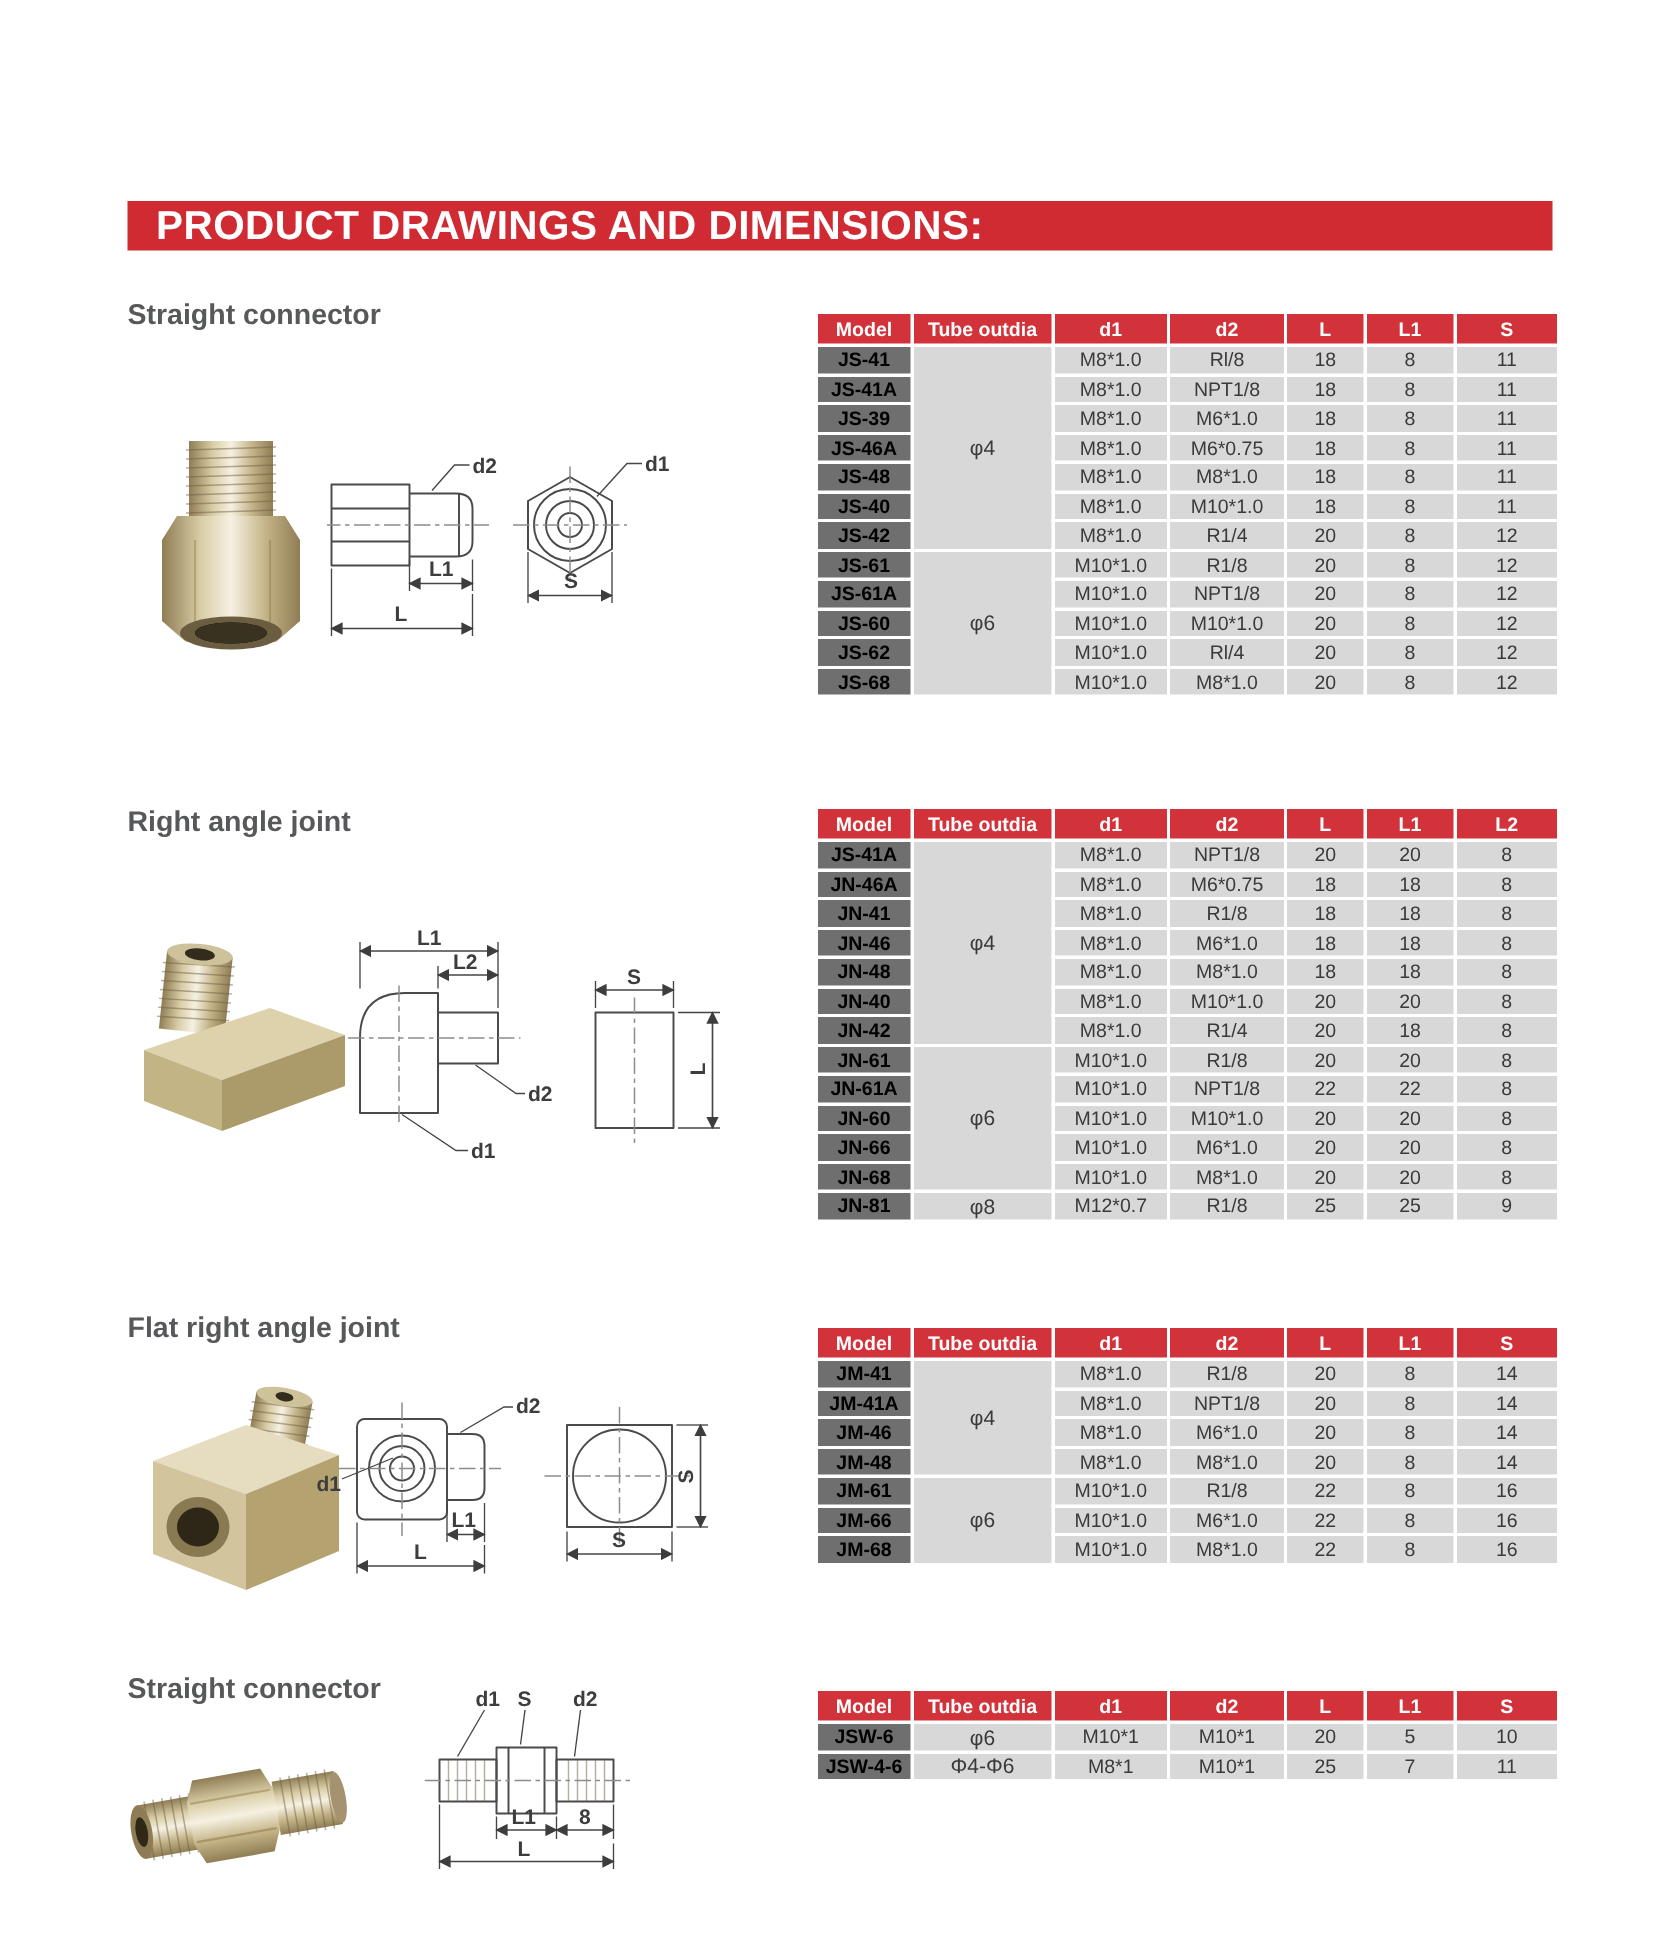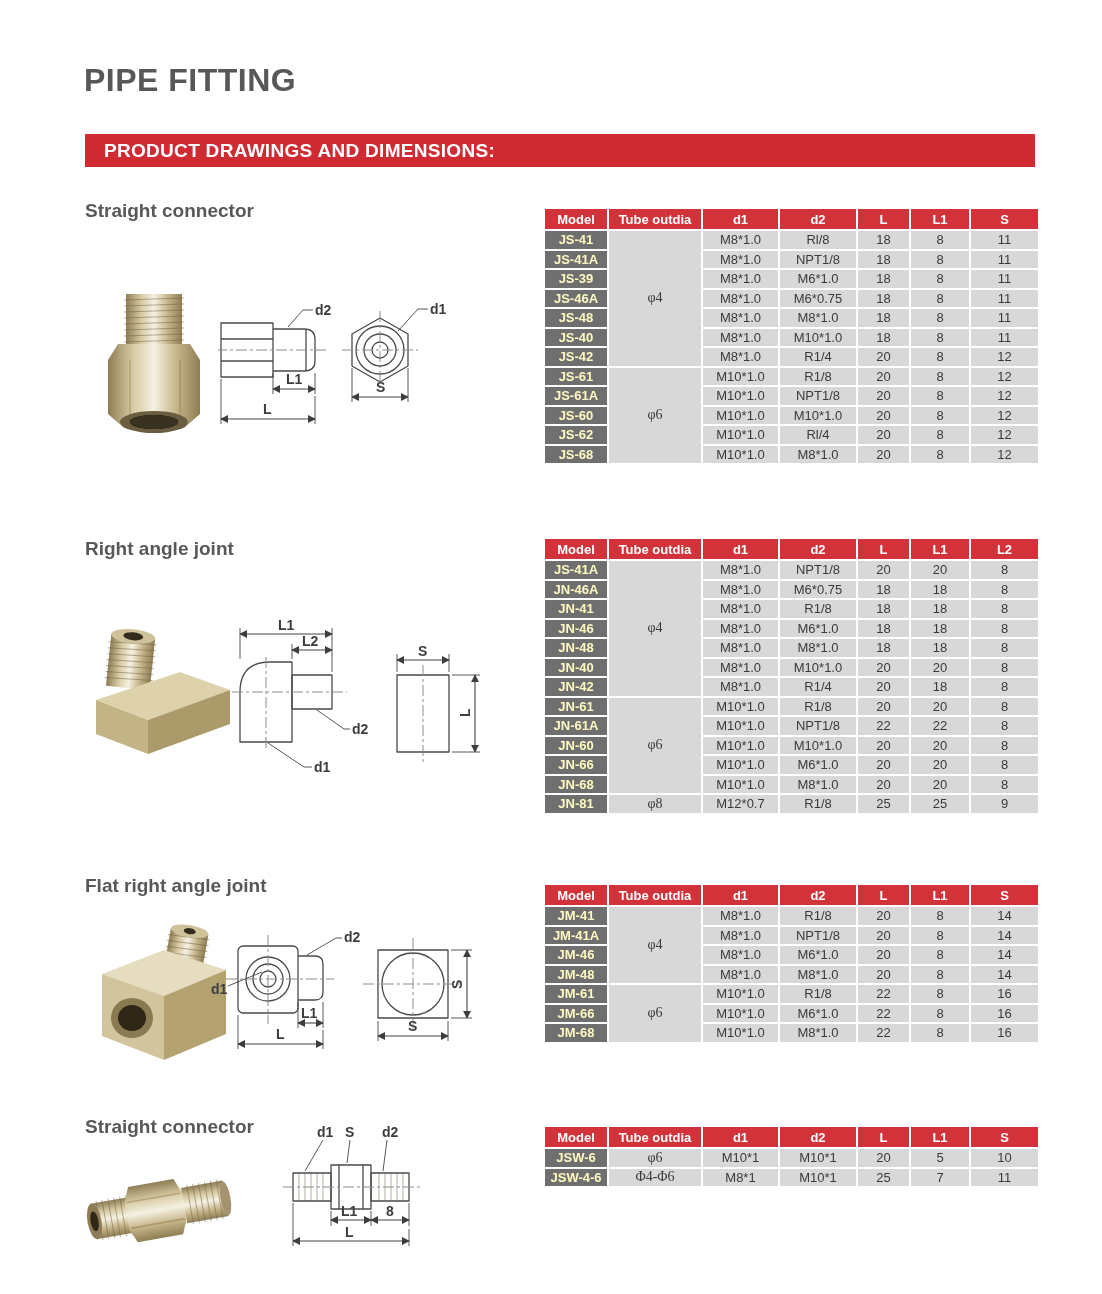--- a/index.html
+++ b/index.html
@@ -6,31 +6,31 @@
     --red:#D02A33; --thred:#D2333B; --model:#6F6F6F; --cell:#D8D8D8; --heading:#57585A;
   }
   html,body{margin:0;padding:0;background:#fff;}
   body{width:1102px;height:1294px;position:relative;overflow:hidden;
        font-family:"Liberation Sans",sans-serif;}
   .page{position:absolute;inset:0;background:#fff;}
   .title{position:absolute;left:84px;top:62px;margin:0;font-size:32px;font-weight:bold;
          color:var(--heading);letter-spacing:.5px;}
   .banner{position:absolute;left:85px;top:134px;width:950px;height:33px;background:var(--red);}
   .banner span{display:block;line-height:33px;padding-left:19px;color:#fff;
-               font-size:19px;font-weight:bold;letter-spacing:.3px;}
+               font-size:27px;font-weight:bold;letter-spacing:.3px;}
   .sec-h{position:absolute;left:85px;margin:0;font-size:19px;font-weight:bold;color:var(--heading);}
   .photo,.draw{position:absolute;}
   table.spec{position:absolute;border-collapse:collapse;table-layout:fixed;}
   table.spec th,table.spec td{border:2px solid #fff;padding:0;text-align:center;
        vertical-align:middle;overflow:hidden;white-space:nowrap;}
   table.spec th{background:var(--thred);color:#fff;font-size:13px;font-weight:bold;height:20px;margin-top:20px;}
   table.spec td{font-size:13px;height:17.5px;color:#3A3A3A;}
-  table.spec td.model{background:var(--model);color:#fef9c3;font-weight:bold;}
+  table.spec td.model{background:var(--model);color:#000000;font-weight:bold;}
   table.spec td.data{background:var(--cell);}
-  table.spec td.tube{background:var(--cell);font-size:14px;font-family:Liberation Serif, serif;}
+  table.spec td.tube{background:var(--cell);font-size:14px;}
   
   .ol{stroke:#4a4a4a;stroke-width:1.3;fill:none;stroke-linejoin:round;}
   .cl{stroke:#8c8c8c;stroke-width:1;fill:none;stroke-dasharray:11 3 3 3;}
   .dim{stroke:#454545;stroke-width:1.1;fill:none;}
   .ext{stroke:#454545;stroke-width:.9;fill:none;}
   .lbl{font-family:"Liberation Sans",sans-serif;font-size:14px;font-weight:bold;fill:#3d3d3d;}
   .thr{stroke:#6f6148;stroke-width:1;opacity:.5;}
 </style>
 </head>
 <body>
@@ -52,21 +52,20 @@
         <stop offset=".28" stop-color="#d9cda6"></stop>
       <stop offset=".5" stop-color="#f5f1e2"></stop>
         <stop offset=".75" stop-color="#c5b488"></stop>
       <stop offset="1" stop-color="#8f7d54"></stop>
     </linearGradient>
   </defs>
 </svg>
 
 <div class="page">
 
-  <h1 class="title">PIPE FITTING</h1>
 
   <div class="banner">
     <span>PRODUCT DRAWINGS AND DIMENSIONS:</span>
   </div>
 
   <h2 class="sec-h" style="top:200px">Straight connector</h2>
 
   <svg class="photo" style="left:88px;top:286px" width="130" height="150" viewBox="0 0 130 150">
     <rect x="38" y="8" width="56" height="52" fill="url(#metalH)"></rect>
     <g>

